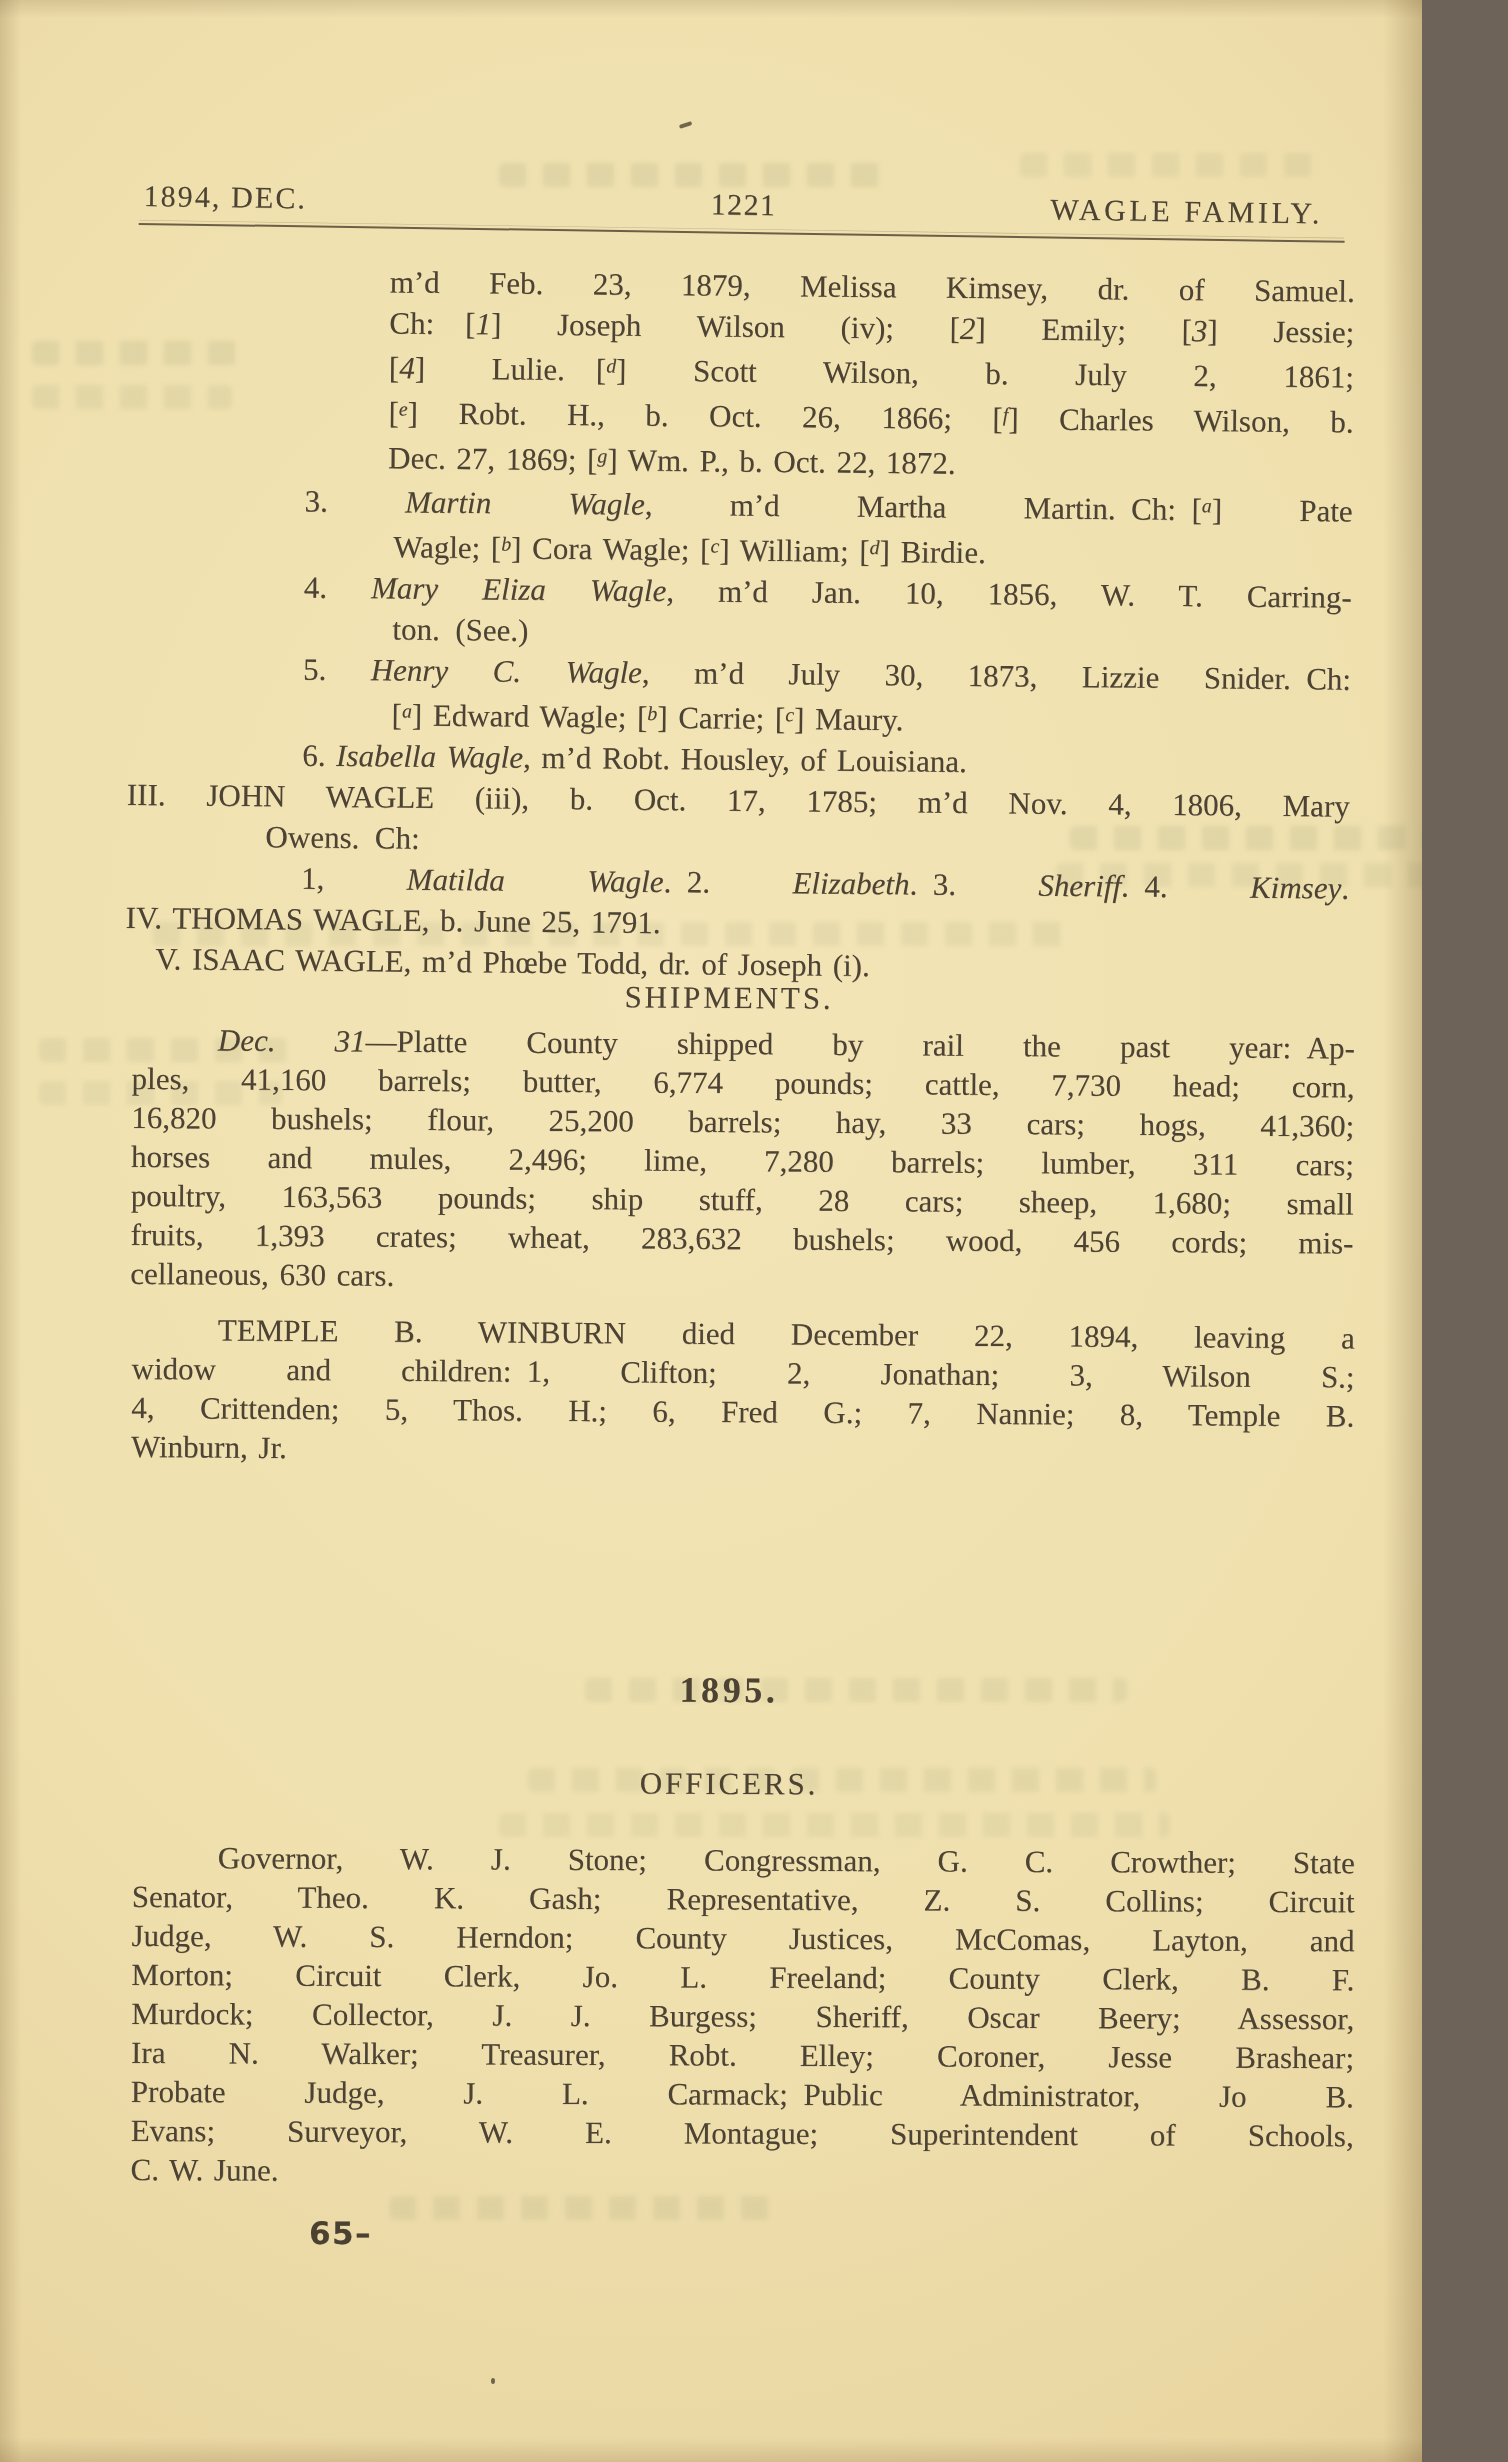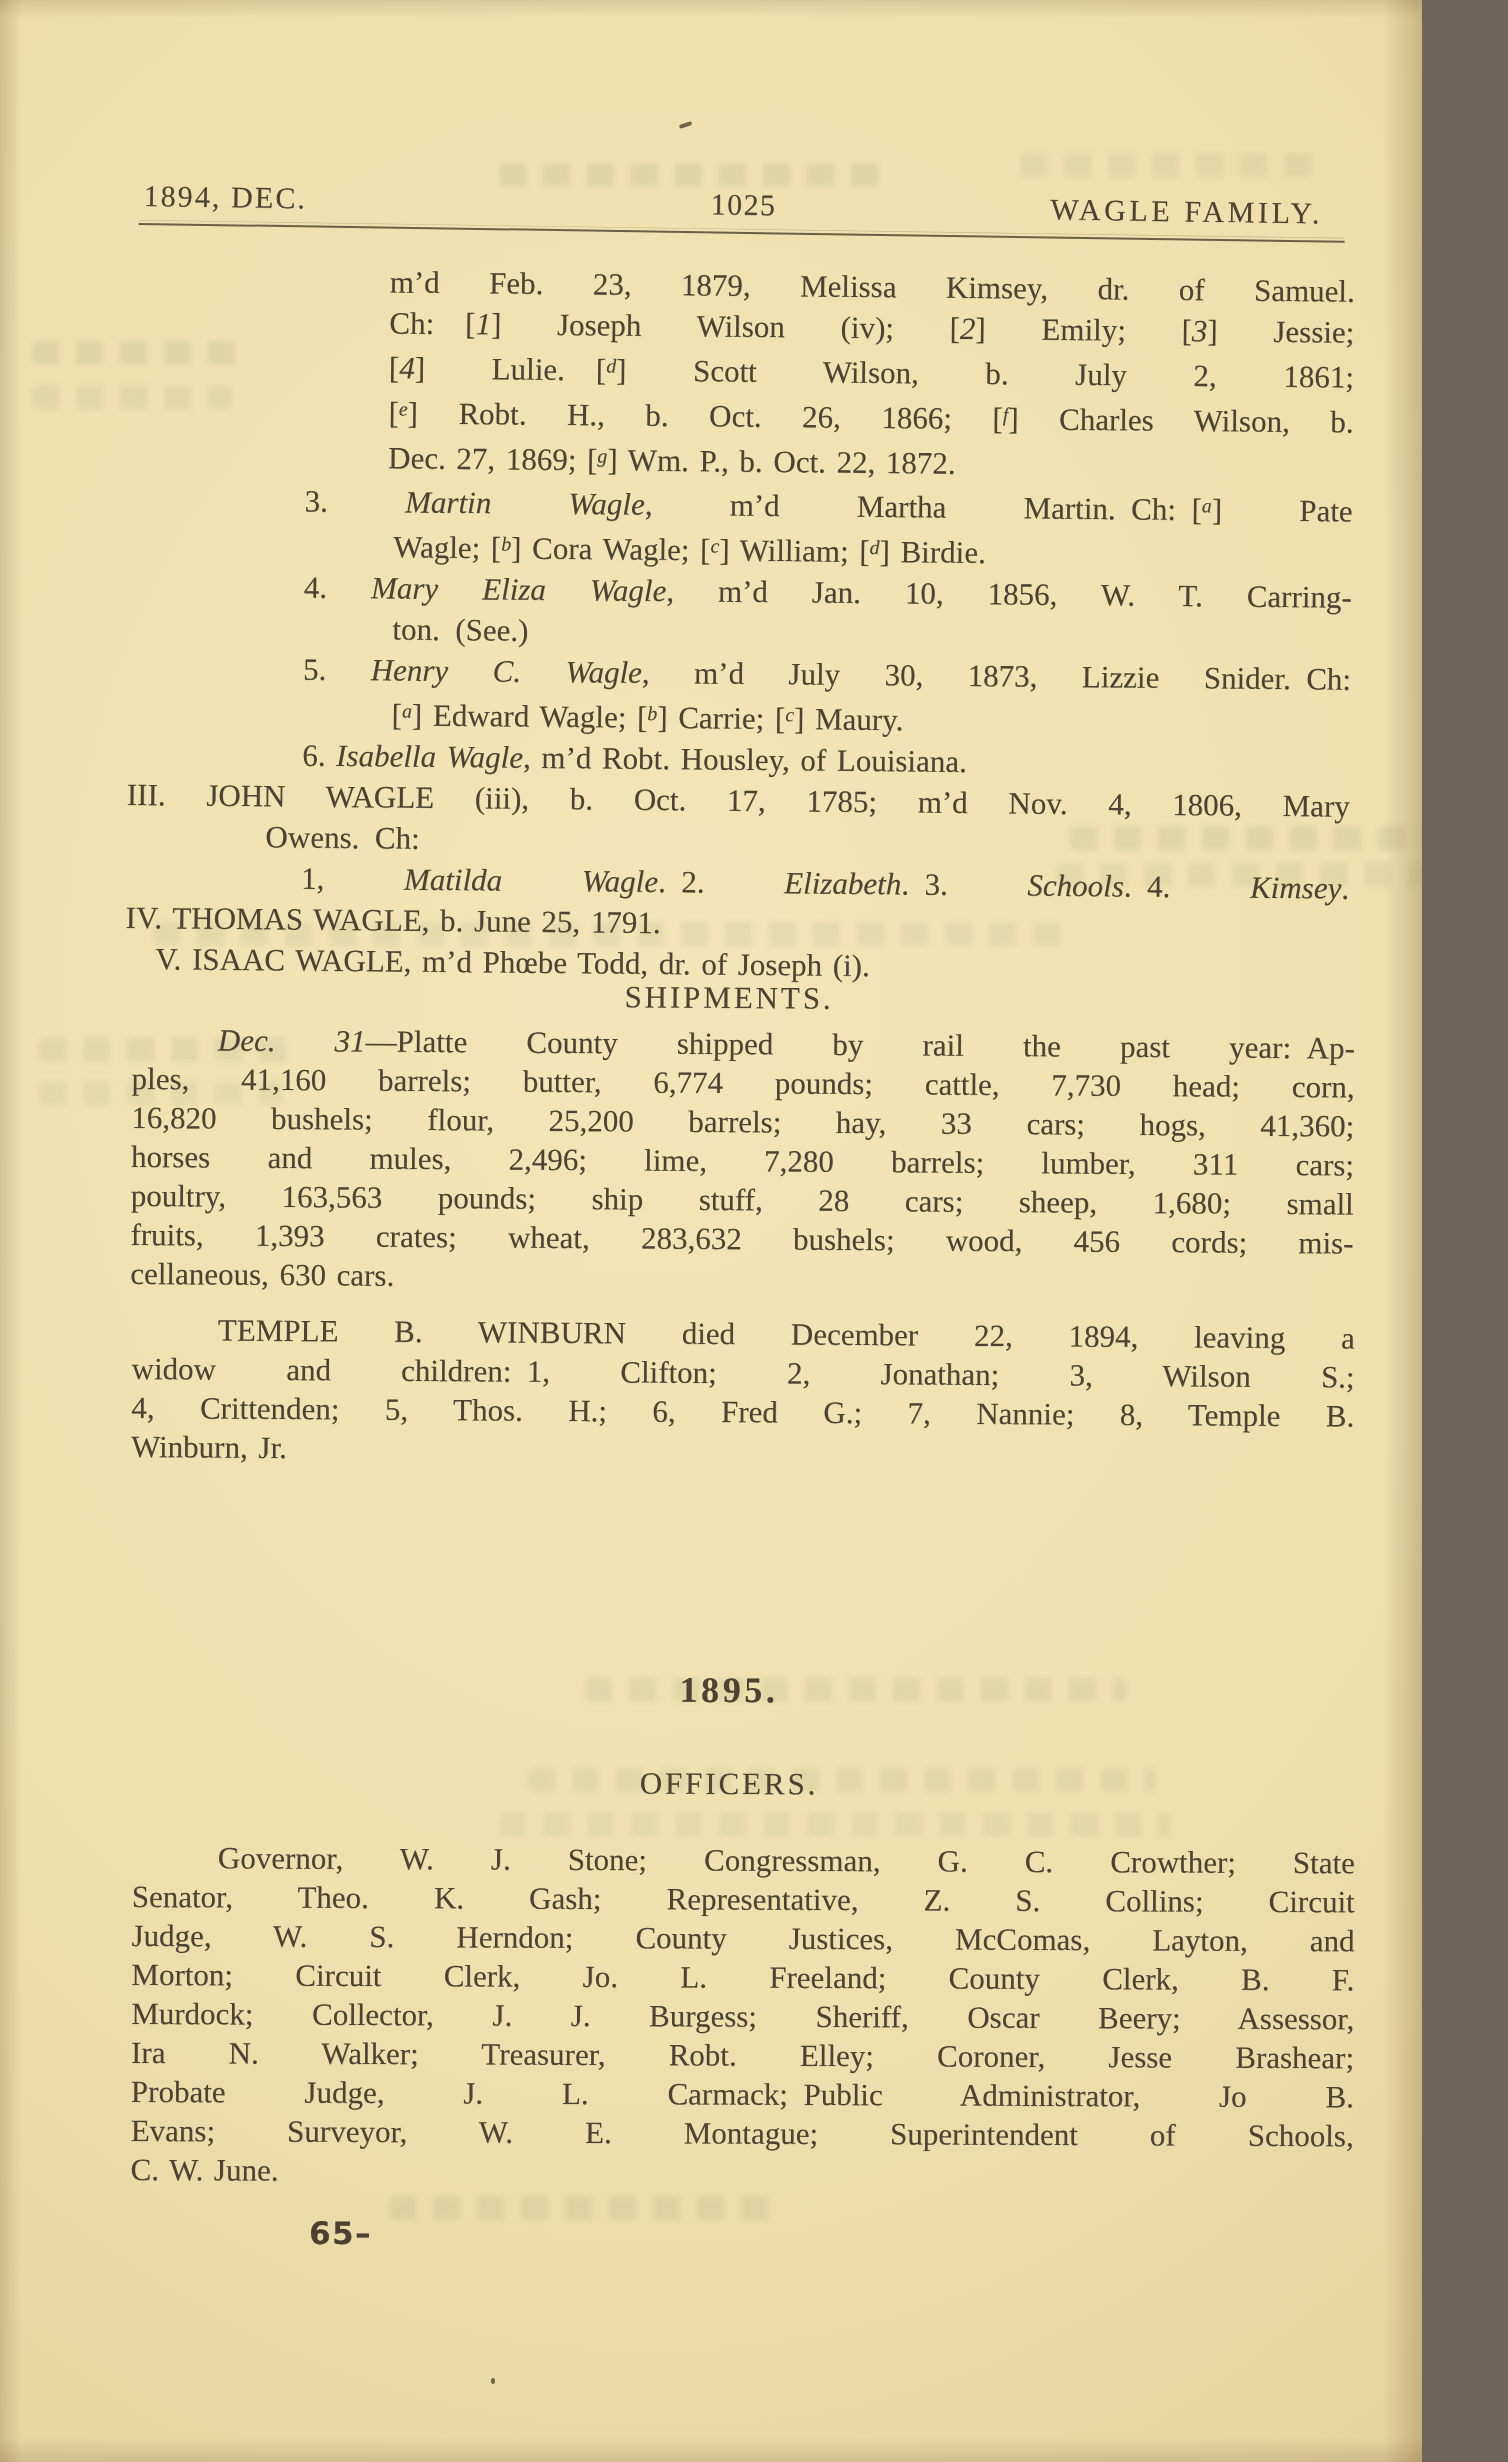--- a/index.html
+++ b/index.html
@@ -99,41 +99,41 @@
   <div class="ghost" style="left:585px;top:1678px;width:542px;opacity:.32;"></div>
   <div class="ghost" style="left:528px;top:1768px;width:628px;opacity:.3;"></div>
   <div class="ghost" style="left:499px;top:1813px;width:671px;opacity:.26;"></div>
   <div class="ghost" style="left:389px;top:2196px;width:392px;opacity:.34;"></div>
 
   <div class="speck" style="left:679px;top:123px;width:13px;height:3.6px;border-radius:2.1px;transform:rotate(-18deg);"></div>
   <div class="speck" style="left:491px;top:2378px;width:4.3px;height:6.4px;"></div>
 
   <div class="header txt">
     <span class="h-left">1894, DEC.</span>
-    <span class="h-center">1025</span>
+    <span class="h-center">1221</span>
     <span class="h-right">WAGLE FAMILY.</span>
     <div class="rule"></div>
   </div>
 
   <div id="genealogy" class="block txt">
       <div class="line a j"><span>m’d Feb. 23, 1879, Melissa Kimsey, dr. of Samuel.</span></div>
       <div class="line a j"><span>Ch: [</span><span class="i">1</span><span>] Joseph Wilson (iv); [</span><span class="i">2</span><span>] Emily; [</span><span class="i">3</span><span>] Jessie;</span></div>
       <div class="line a j"><span>[</span><span class="i">4</span><span>] Lulie. [</span><span class="supi">d</span><span>] Scott Wilson, b. July 2, 1861;</span></div>
       <div class="line a j"><span>[</span><span class="supi">e</span><span>] Robt. H., b. Oct. 26, 1866; [</span><span class="supi">f</span><span>] Charles Wilson, b.</span></div>
       <div class="line a"><span>Dec. 27, 1869; [</span><span class="supi">g</span><span>] Wm. P., b. Oct. 22, 1872.</span></div>
       <div class="line num j"><span>3. </span><span class="i">Martin Wagle</span><span>, m’d Martha Martin. Ch: [</span><span class="supi">a</span><span>] Pate</span></div>
       <div class="line cont"><span>Wagle; [</span><span class="supi">b</span><span>] Cora Wagle; [</span><span class="supi">c</span><span>] William; [</span><span class="supi">d</span><span>] Birdie.</span></div>
       <div class="line num j"><span>4. </span><span class="i">Mary Eliza Wagle</span><span>, m’d Jan. 10, 1856, W. T. Carring-</span></div>
       <div class="line cont"><span>ton. (See.)</span></div>
       <div class="line num j"><span>5. </span><span class="i">Henry C. Wagle</span><span>, m’d July 30, 1873, Lizzie Snider. Ch:</span></div>
       <div class="line cont"><span>[</span><span class="supi">a</span><span>] Edward Wagle; [</span><span class="supi">b</span><span>] Carrie; [</span><span class="supi">c</span><span>] Maury.</span></div>
       <div class="line num"><span>6. </span><span class="i">Isabella Wagle</span><span>, m’d Robt. Housley, of Louisiana.</span></div>
       <div class="line roman j"><span>III. JOHN WAGLE (iii), b. Oct. 17, 1785; m’d Nov. 4, 1806, Mary</span></div>
       <div class="line sub"><span>Owens. Ch:</span></div>
-      <div class="line child j"><span>1, </span><span class="i">Matilda Wagle</span><span>. 2. </span><span class="i">Elizabeth</span><span>. 3. </span><span class="i">Schools</span><span>. 4. </span><span class="i">Kimsey</span><span>.</span></div>
+      <div class="line child j"><span>1, </span><span class="i">Matilda Wagle</span><span>. 2. </span><span class="i">Elizabeth</span><span>. 3. </span><span class="i">Sheriff</span><span>. 4. </span><span class="i">Kimsey</span><span>.</span></div>
       <div class="line roman"><span>IV. THOMAS WAGLE, b. June 25, 1791.</span></div>
       <div class="line roman-v"><span>V. ISAAC WAGLE, m’d Phœbe Todd, dr. of Joseph (i).</span></div>
     </div>
 
   <div id="shipments-head" class="heading txt">SHIPMENTS.</div>
   <div id="shipments" class="block txt">
       <div class="line ind j"><span class="i">Dec. 31</span><span>—Platte County shipped by rail the past year: Ap-</span></div>
       <div class="line flush j"><span>ples, 41,160 barrels; butter, 6,774 pounds; cattle, 7,730 head; corn,</span></div>
       <div class="line flush j"><span>16,820 bushels; flour, 25,200 barrels; hay, 33 cars; hogs, 41,360;</span></div>
       <div class="line flush j"><span>horses and mules, 2,496; lime, 7,280 barrels; lumber, 311 cars;</span></div>

